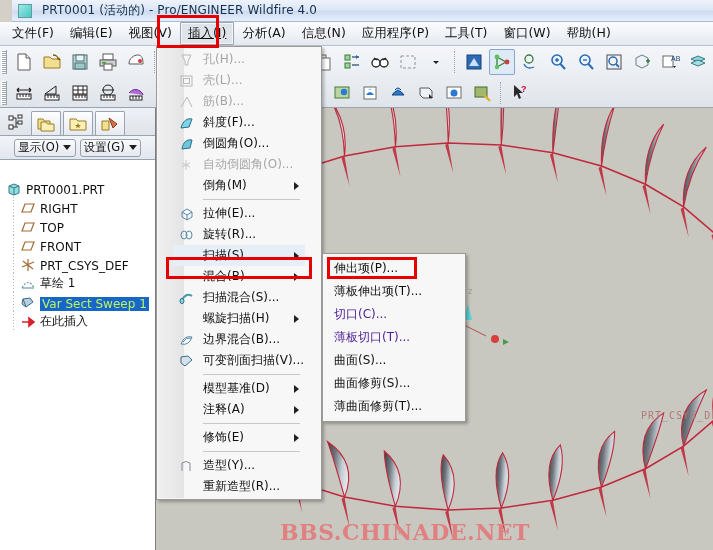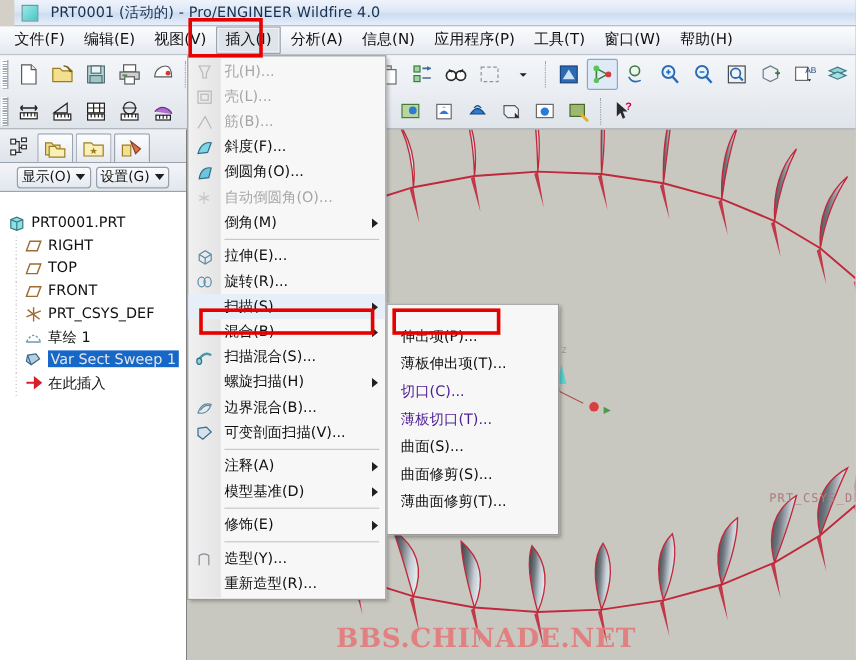--- a/index.html
+++ b/index.html
@@ -36,20 +36,21 @@
     border-bottom:1px solid #b9c2cd;
     display:flex;align-items:center;padding-left:4px;box-sizing:border-box;
   }
   .menu-item{
     font-size:12.5px;color:#101010;padding:2px 7px;white-space:nowrap;
     border:1px solid transparent;
   }
   .menu-item.active{
     background:#dfe4ea;border:1px solid #9aa4b0;border-radius:1px;
     box-shadow:inset 0 0 0 1px #f4f6f9;
+    text-decoration:underline;
   }
 
   
   .toolbar-zone{
     position:absolute;left:0;top:46px;width:713px;height:62px;
     background:linear-gradient(180deg,#f4f6f9 0%,#e9edf2 55%,#dfe4ea 100%);
     border-bottom:1px solid #9aa4b0;
     box-sizing:border-box;
   }
   .tb-row{position:absolute;left:0;width:713px;height:31px;display:flex;align-items:center;}
@@ -95,26 +96,26 @@
     border-bottom:1px solid #9aa4b0;box-sizing:border-box;
   }
   .drop{
     flex:1;height:18px;display:flex;align-items:center;justify-content:center;gap:4px;
     background:linear-gradient(180deg,#fbfcfe,#e4e9f0);
     border:1px solid #97a1ad;border-radius:3px;font-size:11.5px;color:#101010;
     box-sizing:border-box;
   }
   .caret{width:0;height:0;border-left:4px solid transparent;border-right:4px solid transparent;border-top:5px solid #202020;}
   .tree{padding:18px 0 0 6px;}
-  .tnode{display:flex;align-items:flex-start;height:19px;font-size:12px;color:#101010;white-space:nowrap;}
+  .tnode{display:flex;align-items:flex-end;height:19px;font-size:12px;color:#101010;white-space:nowrap;}
   .tnode .ind{width:14px;height:19px;flex:none;
     background-image:linear-gradient(180deg,#b6b6b6 0 1px,transparent 1px 3px);
     background-size:1px 3px;background-repeat:repeat-y;background-position:7px 0;}
   .tnode .ico{width:16px;height:16px;margin-right:4px;flex:none;display:flex;align-items:center;justify-content:center;}
-  .tnode.sel .lbl{background:#1667c8;color:#e5e5e5;padding:0 2px;}
+  .tnode.sel .lbl{background:#1667c8;color:#bef264;padding:0 2px;}
 
   
   .viewport{
     position:absolute;left:156px;top:108px;width:557px;height:442px;
     background:#c9c8c0;overflow:hidden;
   }
   .vp-svg{position:absolute;left:0;top:0;}
   .csys-label{
     position:absolute;left:485px;top:302px;font-size:10px;color:#b07a7a;
     font-family:"DejaVu Sans Mono","Liberation Mono",monospace;letter-spacing:1px;
@@ -123,21 +124,21 @@
     position:absolute;left:280px;top:519px;
     font-family:"DejaVu Serif","Liberation Serif",serif;font-weight:bold;
     font-size:22px;color:#e08080;letter-spacing:.5px;white-space:nowrap;
   }
 
   
   .dropmenu{
     position:absolute;left:156px;top:46px;width:166px;
     background:#f7f7f7;border:1px solid #9a9a9a;
     box-shadow:2px 2px 3px rgba(0,0,0,.28);
-    padding:2px 0;box-sizing:border-box;
+    padding:2px 16px;box-sizing:border-box;
   }
   .dropmenu .gutter{
     position:absolute;left:1px;top:1px;width:26px;bottom:1px;
     background:linear-gradient(90deg,#f0f0f0,#e4e4e4);
   }
   .mi{
     position:relative;height:21px;display:flex;align-items:center;
     padding-left:30px;font-size:12px;color:#101010;white-space:nowrap;
     box-sizing:border-box;z-index:2;
   }
@@ -148,21 +149,21 @@
   .mi.hl{background:#e6eef8;}
   .msep{height:1px;margin:3px 5px 3px 30px;background:#c8c8c8;z-index:2;position:relative;}
 
   .redbox{position:absolute;border:3px solid #e60000;box-sizing:border-box;z-index:50;pointer-events:none;}
 
   
   .submenu{
     position:absolute;left:322px;top:253px;width:144px;
     background:#f7f7f7;border:1px solid #9a9a9a;
     box-shadow:2px 2px 3px rgba(0,0,0,.28);
-    padding:15px 0;box-sizing:border-box;z-index:40;
+    padding:3px 0;box-sizing:border-box;z-index:40;
   }
   .smi{height:23px;display:flex;align-items:center;padding-left:11px;
     font-size:12px;color:#101010;white-space:nowrap;box-sizing:border-box;}
   .smi.dim{color:#4c1d95;}
 </style>
 </head>
 <body>
 
 <div class="app">
 
@@ -844,27 +845,27 @@
             <path d="M2 3 L9 2 L13 6 L6 12 L2 9 Z" fill="#d6e2ea" stroke="#3a6a8a"></path>
           </svg>
         </span>
       <span>可变剖面扫描(V)...</span>
     </div>
 
     <div class="msep"></div>
 
     <div class="mi">
       <span class="mico"></span>
+      <span>模型基准(D)</span>
+      <span class="arr"></span>
+    </div>
+
+    <div class="mi">
+      <span class="mico"></span>
       <span>注释(A)</span>
-      <span class="arr"></span>
-    </div>
-
-    <div class="mi">
-      <span class="mico"></span>
-      <span>模型基准(D)</span>
       <span class="arr"></span>
     </div>
 
     <div class="msep"></div>
 
     <div class="mi">
       <span class="mico"></span>
       <span>修饰(E)</span>
       <span class="arr"></span>
     </div>

